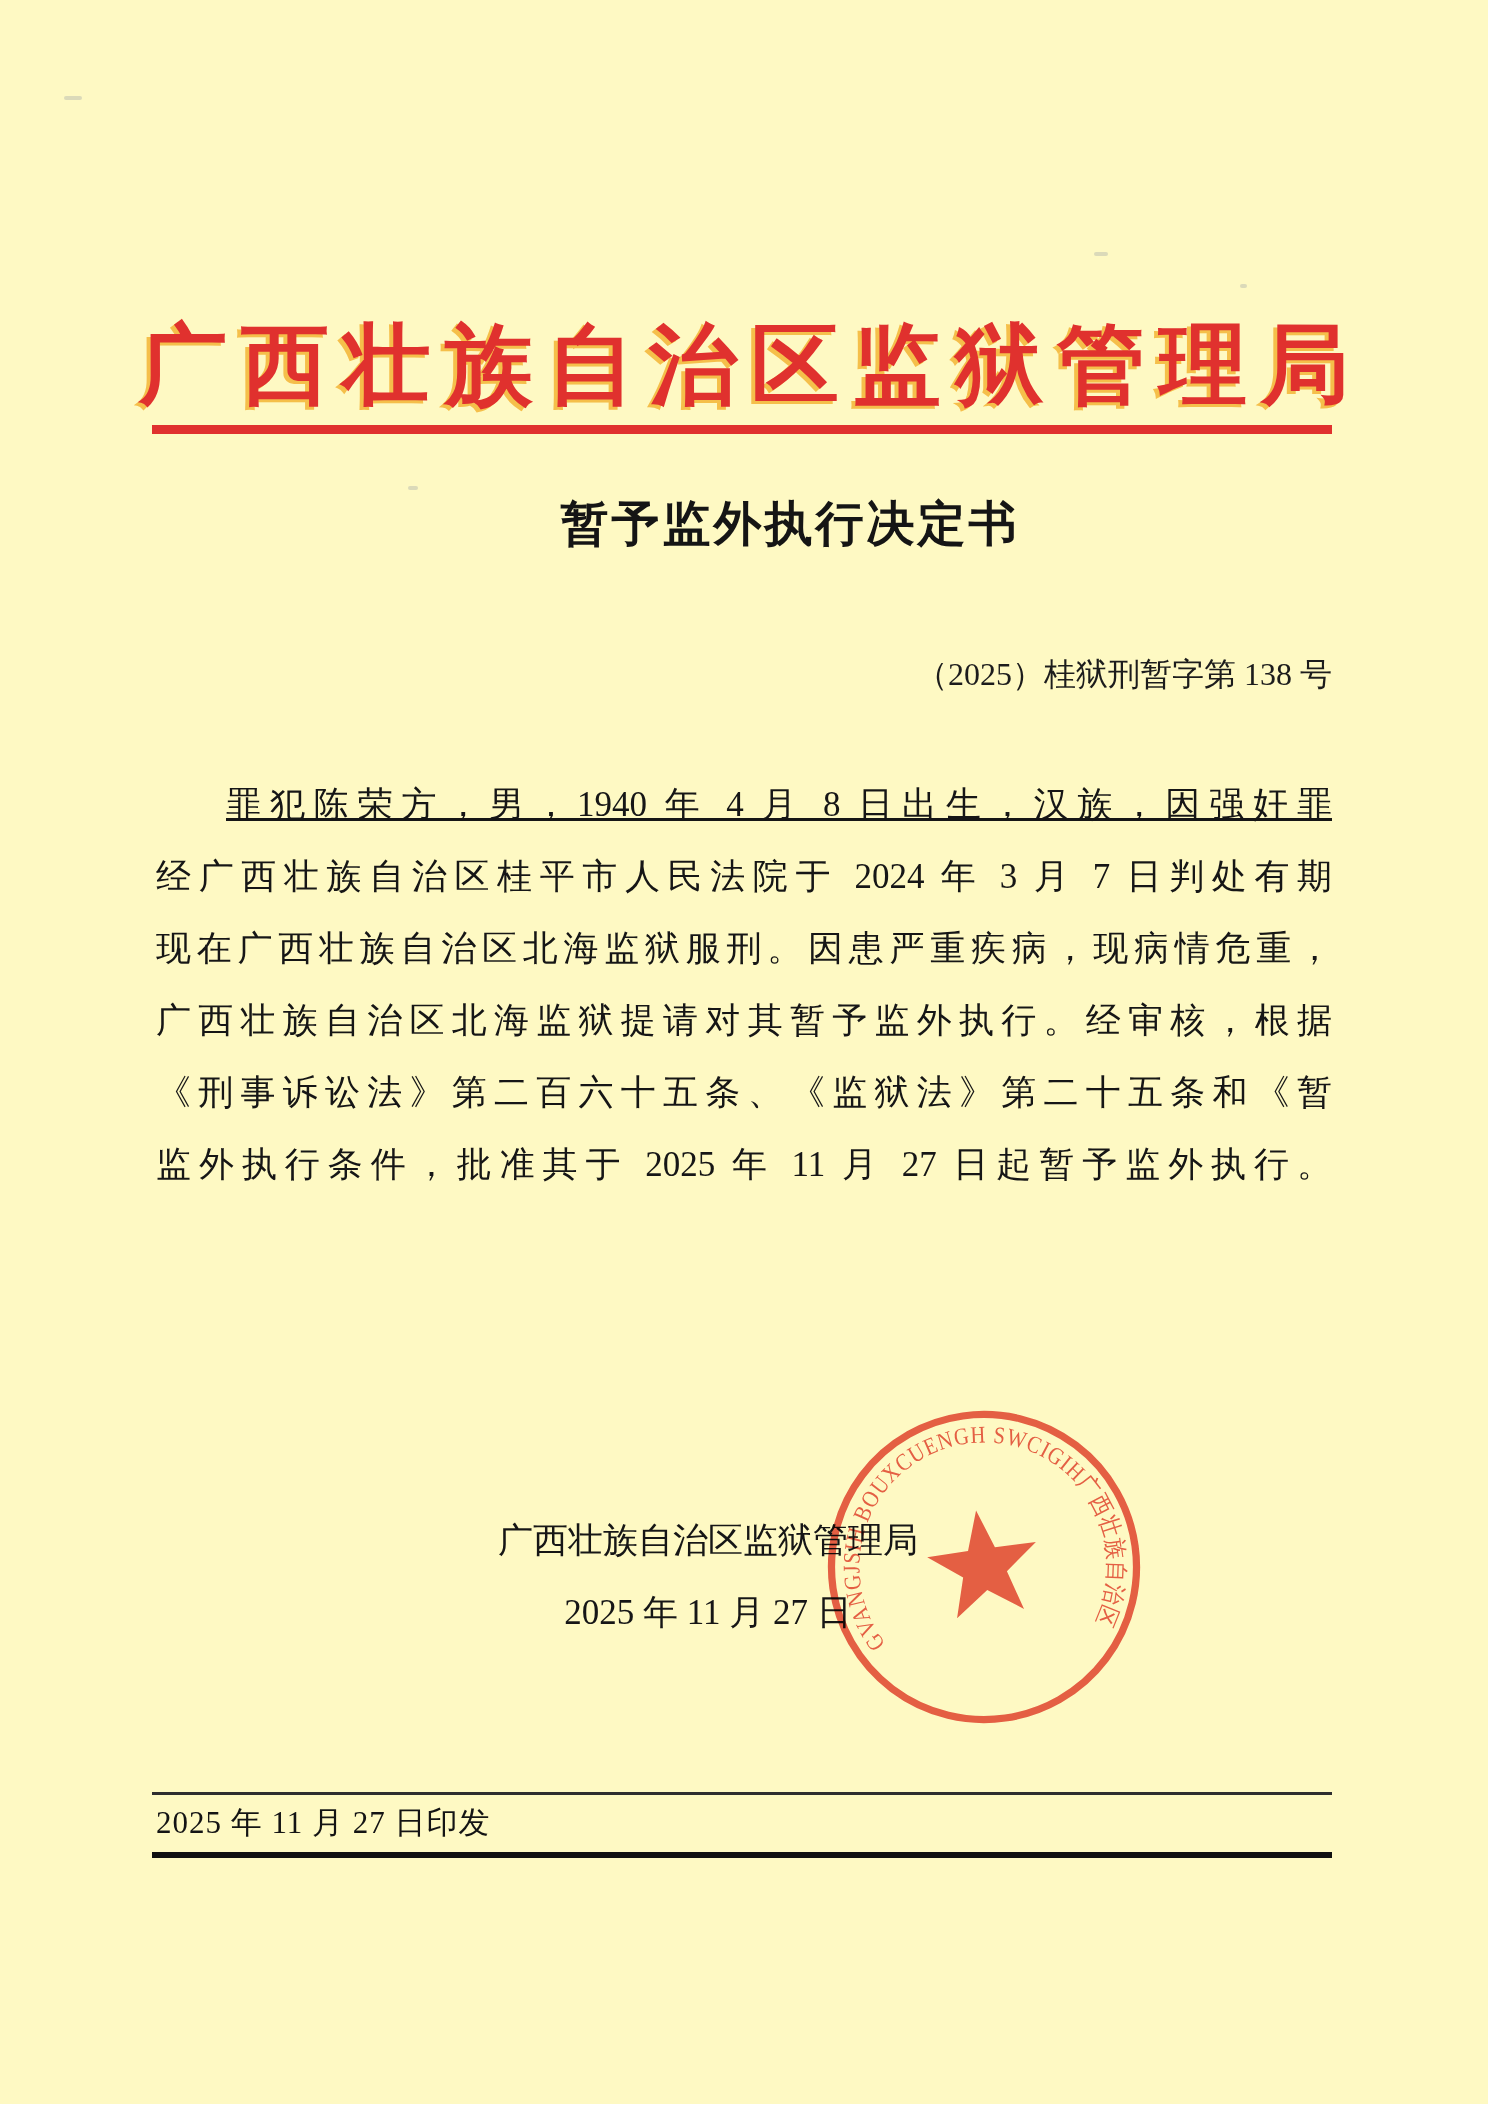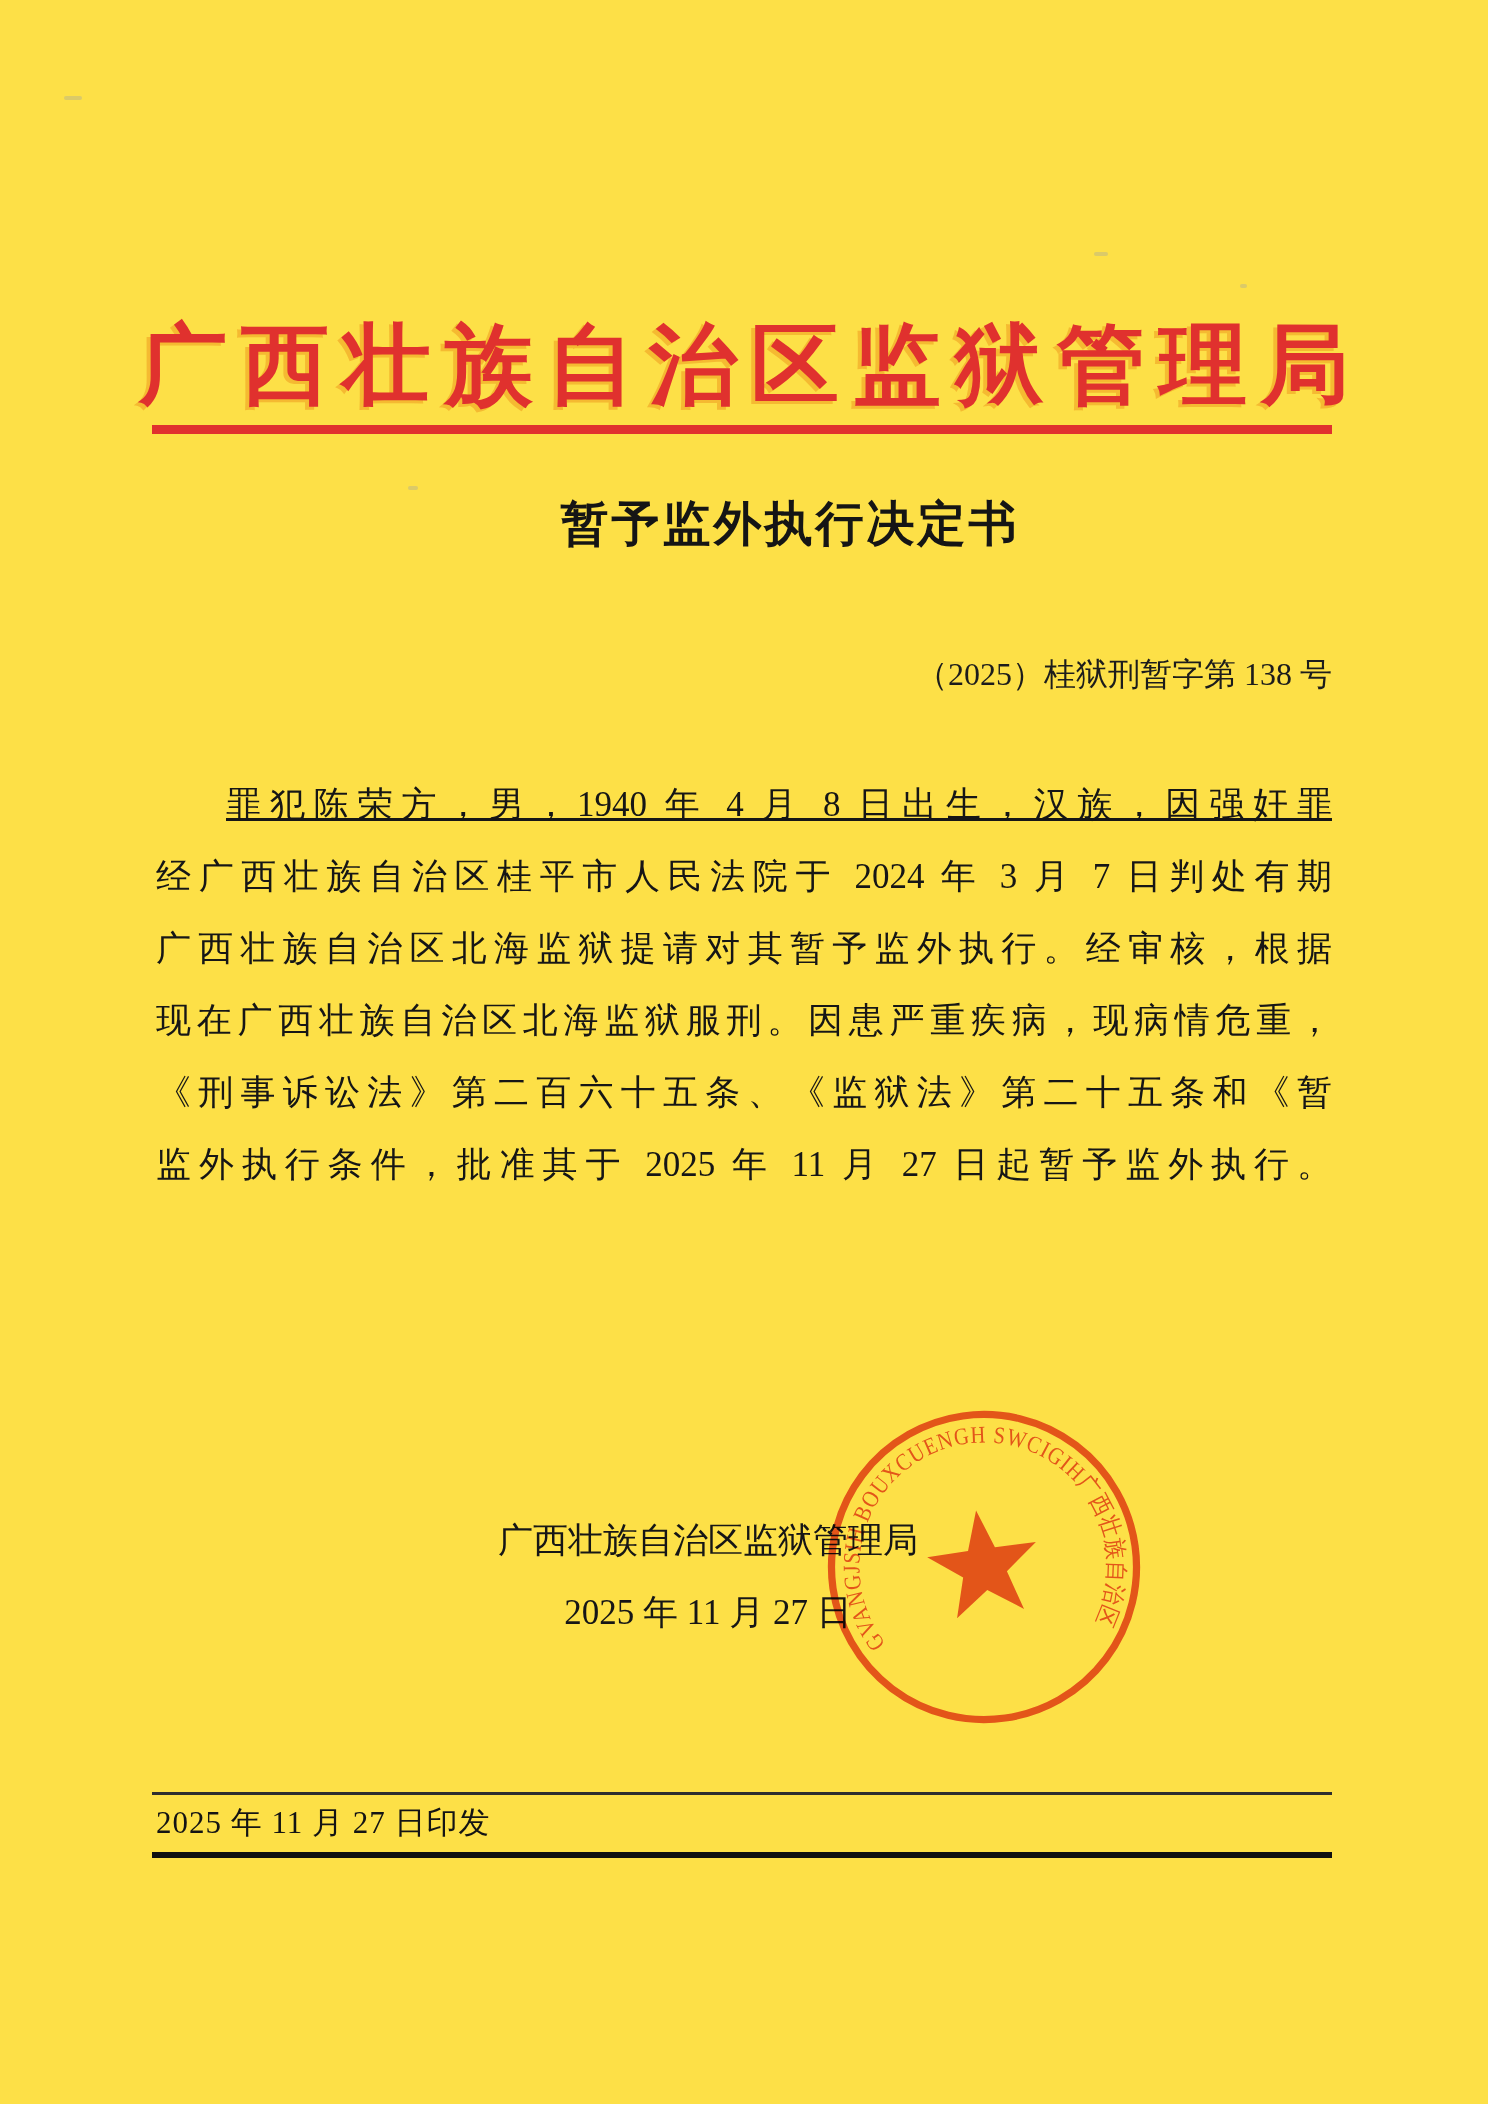--- a/index.html
+++ b/index.html
@@ -1,18 +1,18 @@
 <!DOCTYPE html>
 <html><head>
 <meta charset="utf-8">
 <style>
   html,body{margin:0;padding:0;background:#ffffff;}
   .page{
     position:relative;width:1488px;height:2104px;margin:0 auto;
-    background:#fde047;overflow:hidden;color:#1c1c1c;
+    background:#fef9c3;overflow:hidden;color:#1c1c1c;
     font-family:"Liberation Serif", serif;
   }
   .masthead{
     position:absolute;top:314px;left:0;width:100%;
     text-align:center;font-size:88px;line-height:104px;font-weight:bold;
     color:#e0312e;letter-spacing:14px;padding-left:14px;box-sizing:border-box;
     text-shadow:-4px 3px 0 rgba(242,176,44,.8);
     font-family:"Liberation Serif", serif;
   }
   .red-rule{
@@ -74,22 +74,22 @@
 
   <div class="masthead">广西壮族自治区监狱管理局</div>
   <div class="red-rule"></div>
 
   <div class="doc-title">暂予监外执行决定书</div>
   <div class="doc-number">（2025）桂狱刑暂字第 138 号</div>
 
   <div class="body-block">
     <div class="body-line indent">罪犯陈荣方，男，1940 年 4 月 8 日出生，汉族，因强奸罪</div>
     <div class="body-line">经广西壮族自治区桂平市人民法院于 2024 年 3 月 7 日判处有期</div>
+    <div class="body-line">现在广西壮族自治区北海监狱服刑。因患严重疾病，现病情危重，</div>
     <div class="body-line">广西壮族自治区北海监狱提请对其暂予监外执行。经审核，根据</div>
-    <div class="body-line">现在广西壮族自治区北海监狱服刑。因患严重疾病，现病情危重，</div>
     <div class="body-line">《刑事诉讼法》第二百六十五条、《监狱法》第二十五条和《暂</div>
     <div class="body-line">监外执行条件，批准其于 2025 年 11 月 27 日起暂予监外执行。</div>
   </div>
 
   <div class="sig-block">
     <div>广西壮族自治区监狱管理局</div>
     <div>2025 年 11 月 27 日</div>
   </div>
 
   <svg class="seal" viewBox="0 0 320 320" aria-hidden="true">

